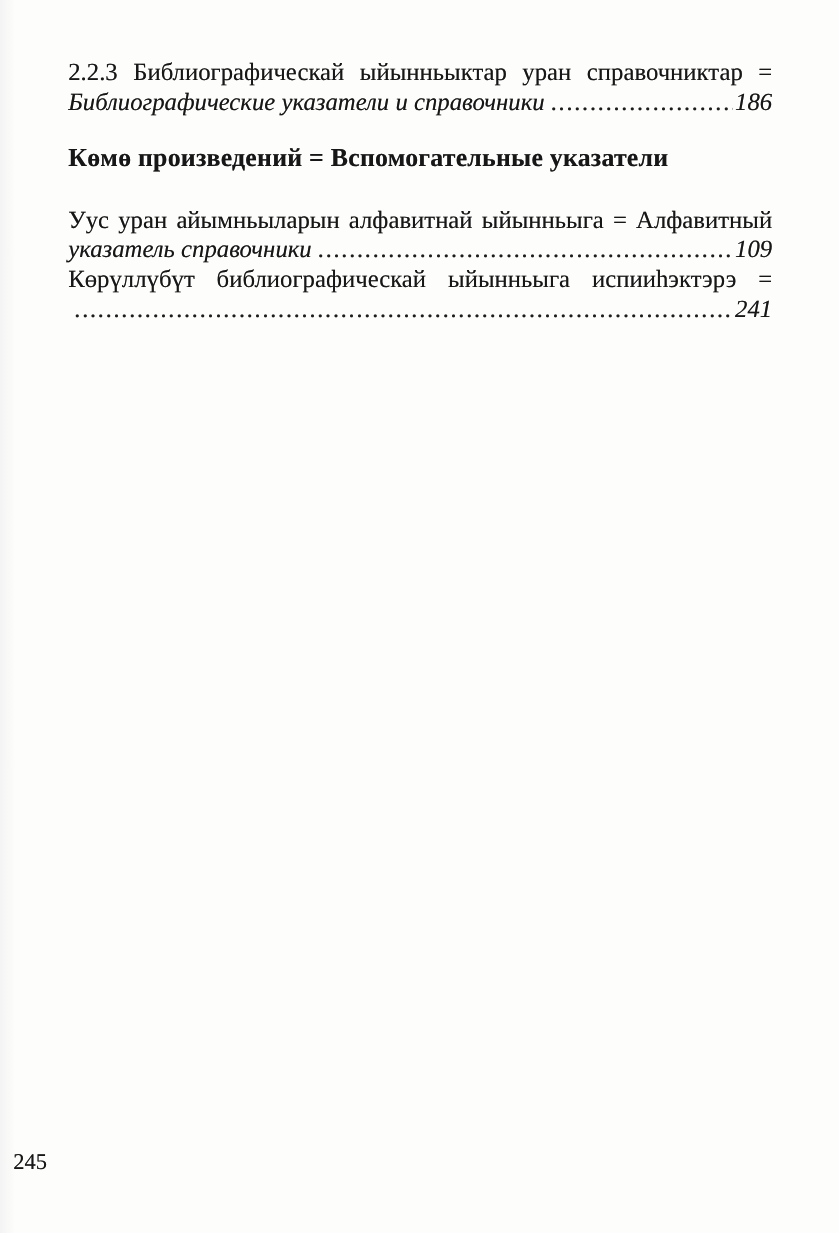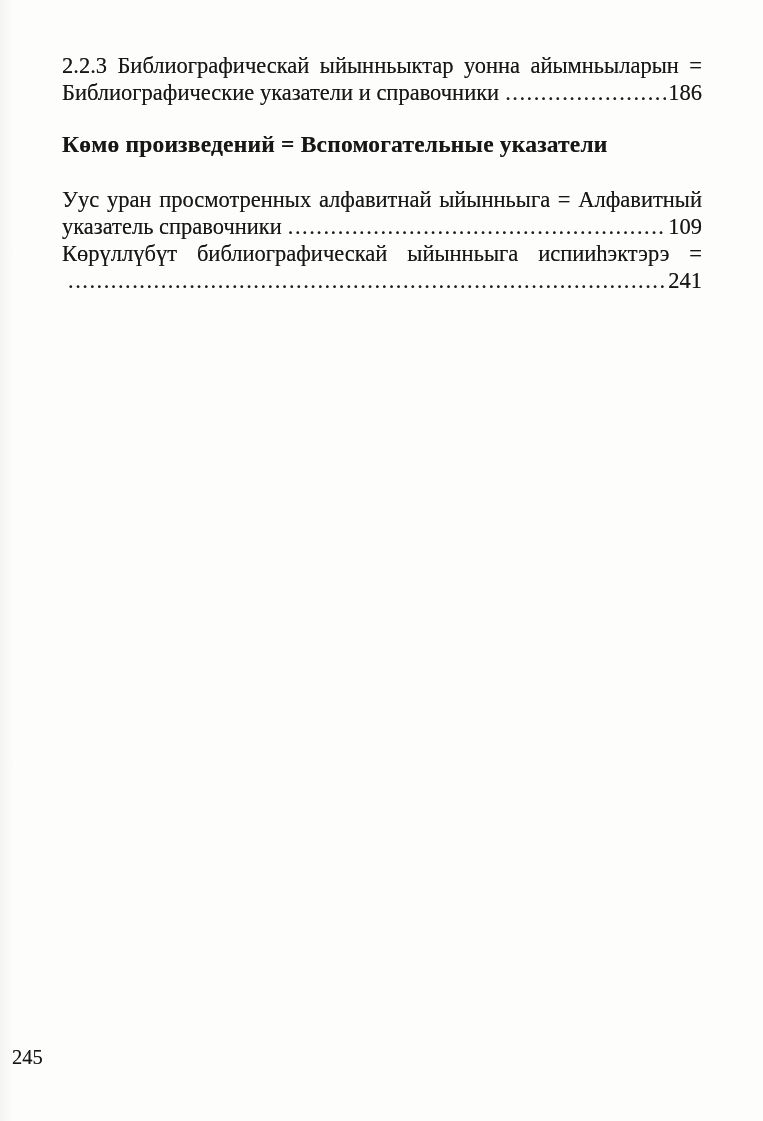--- a/index.html
+++ b/index.html
@@ -37,20 +37,21 @@
   }
   .line { margin: 0; }
   .wrap {
     text-align: justify;
     text-align-last: justify;
     white-space: nowrap;
   }
   .leaderline {
     display: flex;
     align-items: flex-end;
+    font-style: italic;
   }
   .t { white-space: nowrap; }
   .dots {
     flex: 1;
     overflow: hidden;
     white-space: nowrap;
     margin-left: 6px;
     letter-spacing: 1.5px;
     color: #1c1c1c;
   }
@@ -79,32 +80,32 @@
     font-size: 20.5px;
     text-shadow: 0 0 0.4px rgba(0,0,0,0.5);
   }
 </style>
 </head>
 <body>
 
 <div class="page">
   <div class="toc">
 
-    <div class="line wrap">2.2.3 Библиографическай ыйынньыктар уонна айымньыларын =</div>
+    <div class="line wrap">2.2.3 Библиографическай ыйынньыктар уран справочниктар =</div>
 
     <div class="line leaderline">
       <span class="t">Библиографические указатели и справочники</span>
       <span class="dots"></span>
       <span class="pg">186</span>
     </div>
 
     <div class="line heading">Көмө произведений = Вспомогательные указатели</div>
 
 
-    <div class="line wrap">Уус уран просмотренных алфавитнай ыйынньыга = Алфавитный</div>
+    <div class="line wrap">Уус уран айымньыларын алфавитнай ыйынньыга = Алфавитный</div>
 
     <div class="line leaderline">
       <span class="t">указатель справочники</span>
       <span class="dots"></span>
       <span class="pg">109</span>
     </div>
 
     <div class="line wrap">Көрүллүбүт библиографическай ыйынньыга испииһэктэрэ =</div>
 
     <div class="line leaderline">

